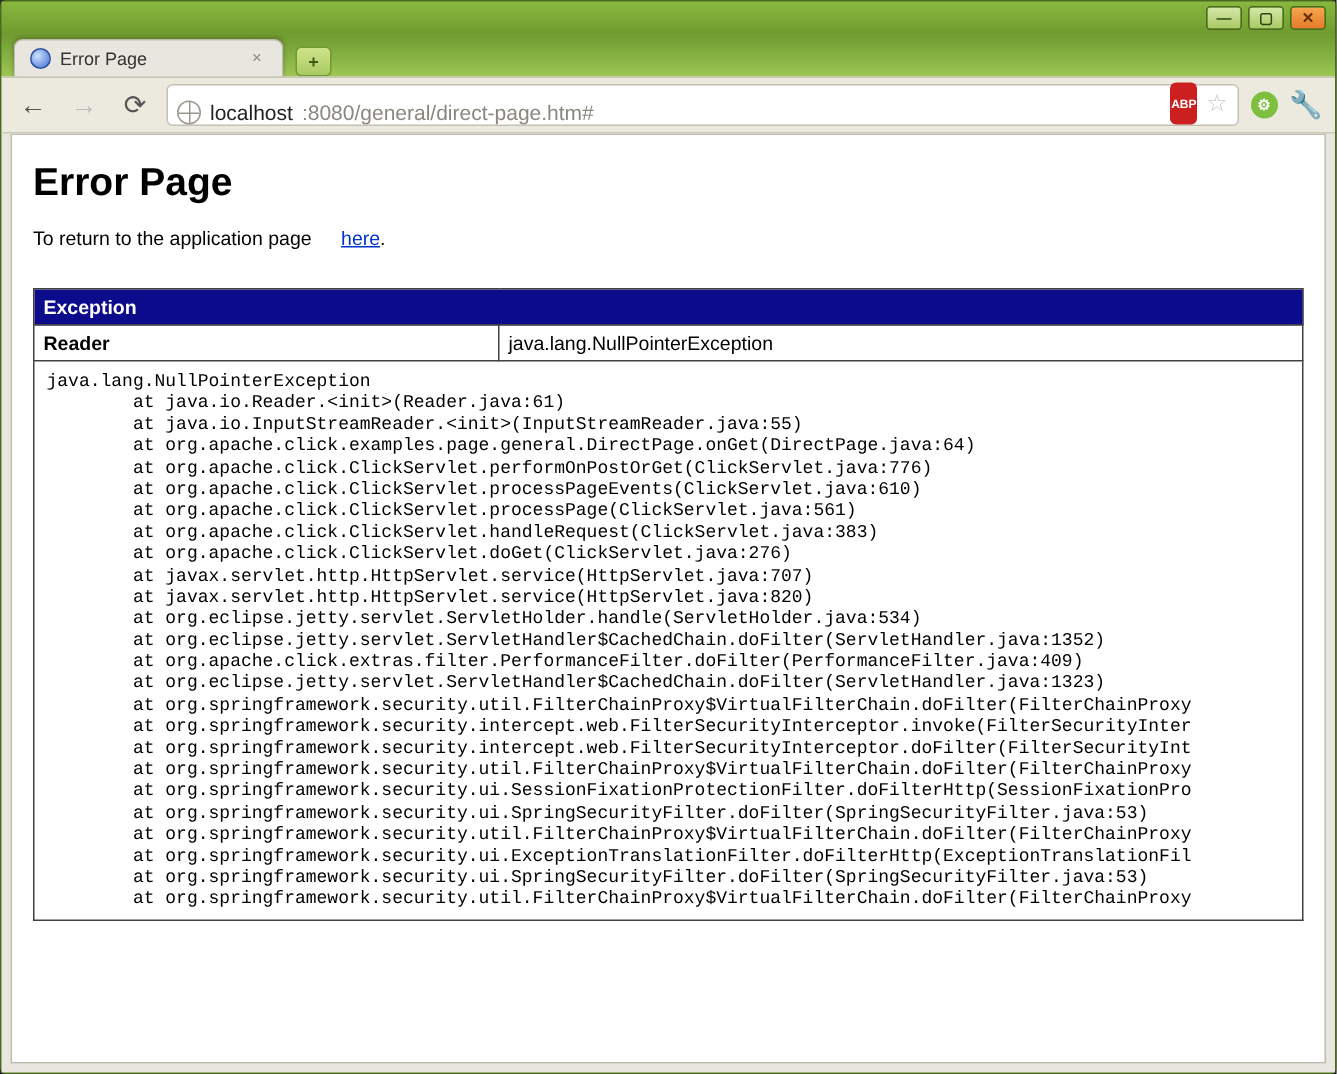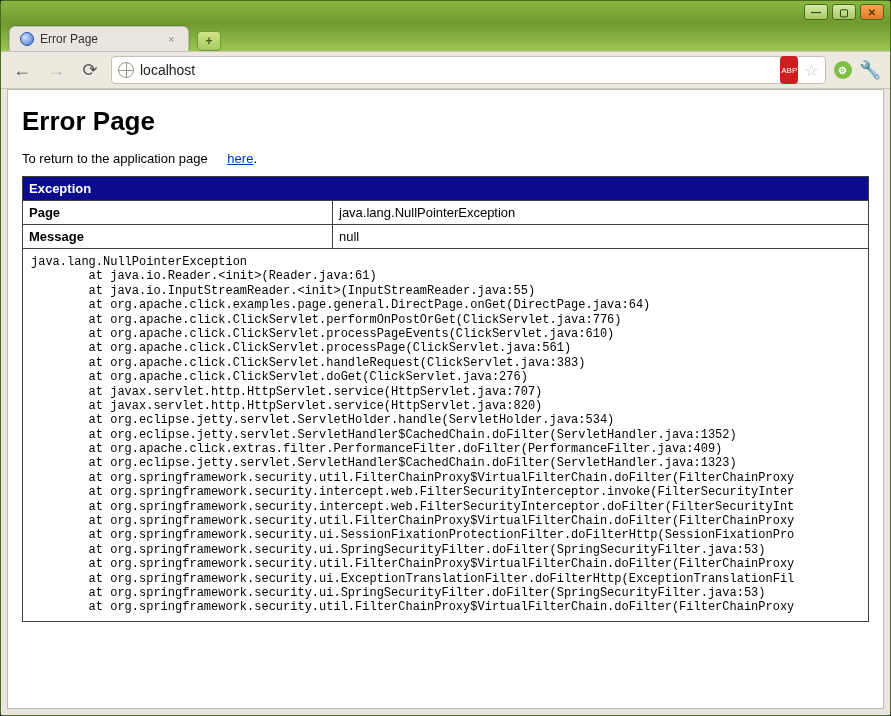--- a/index.html
+++ b/index.html
@@ -91,59 +91,59 @@
     display:flex;align-items:center;justify-content:center;
     color:#555;font-size:18px;
   }
   .nav-btn.disabled { color:#bbb; }
   .omnibox {
     flex:1;
     height:28px;
     border:1px solid #c3c0b5;
     border-radius:4px;
     background:#fff;
-    display:flex;align-items:center;
+    display:flex;align-items:flex-end;
     padding:0 6px;
     gap:6px;
     font-size:14px;
   }
   .globe {
     width:16px;height:16px;border:1px solid #9a978d;border-radius:50%;
     position:relative;background:#fff;
   }
   .globe::before,.globe::after{content:"";position:absolute;background:#9a978d;}
   .globe::before{left:7px;top:0;width:1px;height:14px;}
   .globe::after{top:7px;left:0;height:1px;width:14px;}
   .url-host { color:#222;font-weight:500; }
   .url-path { color:#8a887e; }
   .omni-right { margin-left:auto;display:flex;gap:6px;align-items:center;}
   .badge-abp {
     width:18px;height:28px;border-radius:4px;background:#cc1f1f;
-    color:#fff;font-size:8px;font-weight:normal;display:flex;align-items:center;justify-content:center;
+    color:#fff;font-size:8px;font-weight:bold;display:flex;align-items:center;justify-content:center;
   }
   .star { color:#c9c6ba;font-size:16px; }
   .ext-btn {
     width:18px;height:18px;border-radius:50%;background:#7fbf3f;
     display:flex;align-items:center;justify-content:center;color:#fff;font-size:10px;font-weight:bold;
   }
   .wrench { font-size:18px;color:#6b695f; }
   .content-wrap {
     flex:1;background:#e9e6df;padding:0 6px 6px 6px;overflow:hidden;display:flex;
   }
   .page {
     flex:1;background:#fff;overflow:auto;border:1px solid #bdbaaf;
     font-family: Arial, Helvetica, sans-serif;
     font-size:13px;color:#000;
     padding:10px 14px;
   }
   .page h1 { font-size:26px;margin:6px 0 14px 0;font-weight:bold; }
   .page p { margin:8px 0; }
   .page a { color:#0033cc;text-decoration:underline;padding-left:16px; }
   table.err {
-    width:100%;border-collapse:collapse;margin-top:10px;
+    width:100%;border-collapse:collapse;margin-top:26px;
     border:1px solid #404040;
   }
   table.err th.header {
     background:#0b0b8c;color:#fff;text-align:left;
     padding:4px 6px;font-weight:bold;border:1px solid #404040;font-size:13px;
   }
   table.err td {
     border:1px solid #404040;padding:4px 6px;font-size:13px;
   }
   table.err td.label { width:310px;font-weight:bold; }
@@ -176,20 +176,21 @@
     <div class="newtab">+</div>
   </div>
 
   <div class="toolbar">
     <div class="nav-btn">←</div>
     <div class="nav-btn disabled">→</div>
     <div class="nav-btn">⟳</div>
     <div class="omnibox">
       <span class="globe"></span>
       <span class="url-host">localhost</span>
+        <span class="url-path">:8080/general/direct-page.htm#</span>
       <span class="omni-right">
         <span class="badge-abp">ABP</span>
         <span class="star">☆</span>
       </span>
     </div>
     <div class="ext-btn">⚙</div>
     <div class="wrench">🔧</div>
   </div>
 
   <div class="content-wrap">
@@ -201,26 +202,22 @@
         <span>To return to the application page </span><a href="#">here</a><span>.</span>
       </p>
 
 
       <table class="err">
         <tbody>
             <tr>
               <th class="header" colspan="2">Exception</th>
             </tr>
         <tr>
-          <td class="label">Page</td>
+          <td class="label">Reader</td>
           <td>java.lang.NullPointerException</td>
-        </tr>
-        <tr>
-          <td class="label">Message</td>
-          <td>null</td>
         </tr>
       </tbody>
         </table>
       <pre class="trace">java.lang.NullPointerException
         at java.io.Reader.&lt;init&gt;(Reader.java:61)
         at java.io.InputStreamReader.&lt;init&gt;(InputStreamReader.java:55)
         at org.apache.click.examples.page.general.DirectPage.onGet(DirectPage.java:64)
         at org.apache.click.ClickServlet.performOnPostOrGet(ClickServlet.java:776)
         at org.apache.click.ClickServlet.processPageEvents(ClickServlet.java:610)
         at org.apache.click.ClickServlet.processPage(ClickServlet.java:561)

